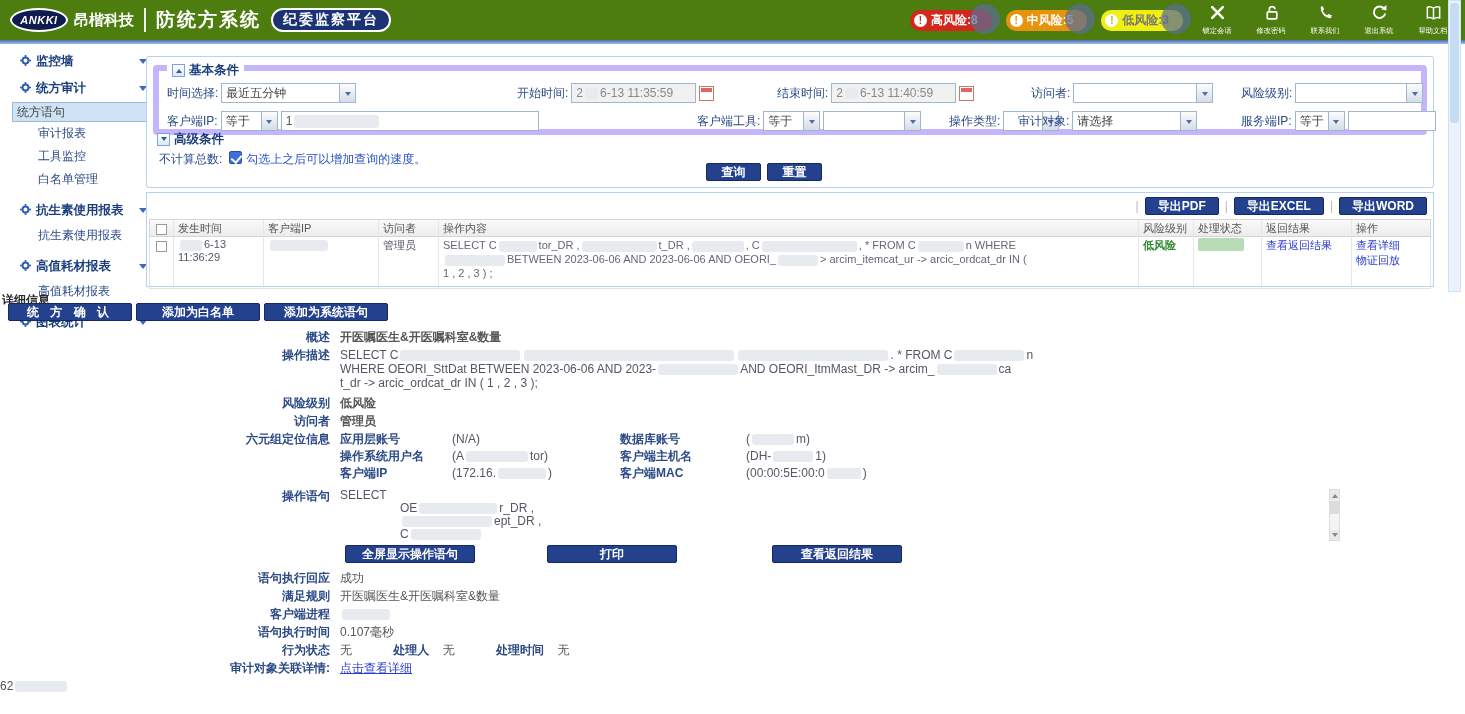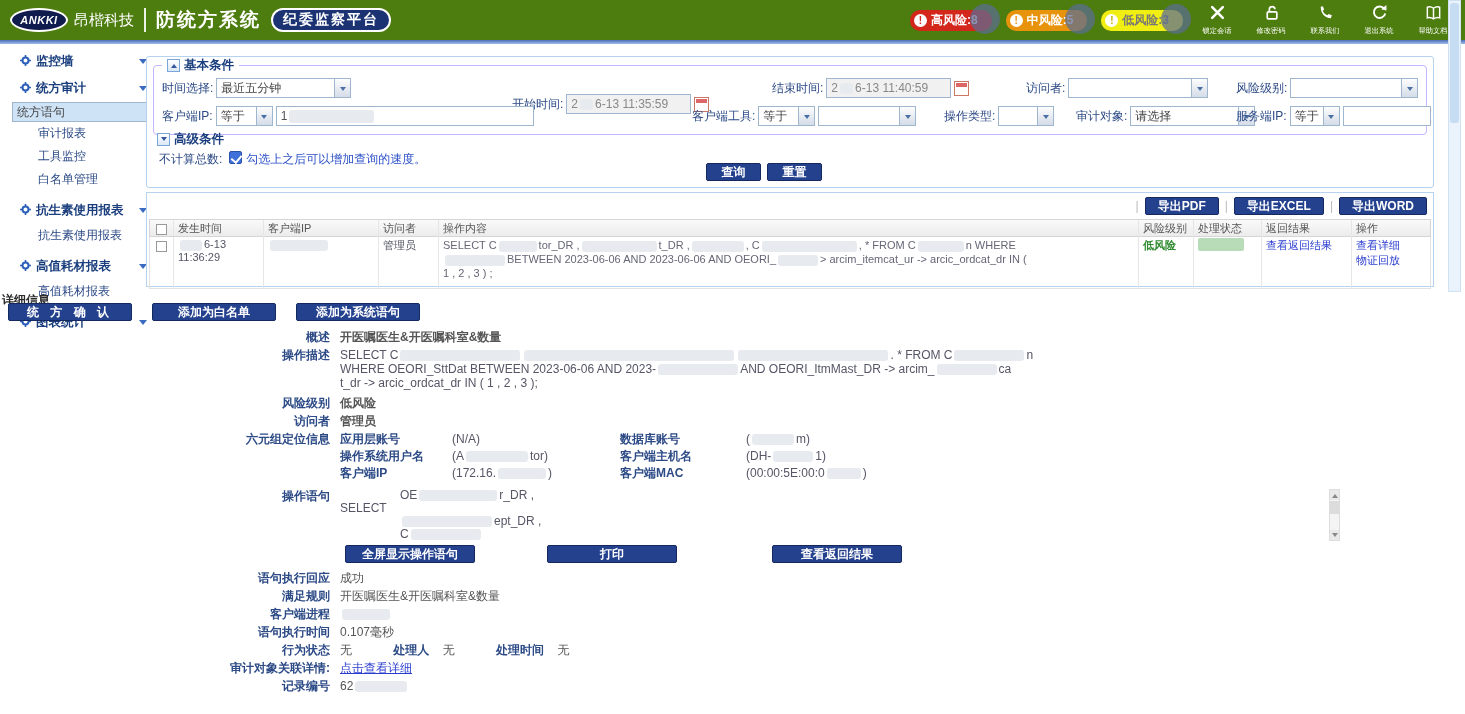--- a/index.html
+++ b/index.html
@@ -3,21 +3,21 @@
 <meta charset="utf-8">
 <style>
 *{margin:0;padding:0;box-sizing:border-box}
 html,body{width:1465px;height:714px;overflow:hidden;background:#fff;
   font-family:"Liberation Sans","DejaVu Sans",sans-serif;font-size:12px;color:#333}
 
 #header{position:absolute;left:0;top:0;width:1465px;height:40px;background:#4d7c0f;display:flex;align-items:center}
 #hline{position:absolute;left:0;top:40px;width:1465px;height:4px;background:linear-gradient(#4a6cb5,#9fc0e8)}
 .logo-oval{background:#101c4e;border:2px solid #fff;border-radius:50%;width:58px;height:24px;display:flex;align-items:center;justify-content:center;margin:0 6px 0 10px}
 .logo-oval span{color:#fff;font-style:italic;font-weight:bold;font-size:11px;letter-spacing:.5px}
-.company{color:#fff;font-size:15px;font-weight:normal;margin-right:10px}
+.company{color:#fff;font-size:15px;font-weight:bold;margin-right:10px}
 .hdiv{width:2px;height:24px;background:#fff;opacity:.9;margin-right:10px}
 .sysname{color:#fff;font-size:19px;font-weight:bold;letter-spacing:2px;margin-right:10px}
 .platform-badge{color:#fff;font-size:14px;font-weight:bold;border:2px solid #fff;border-radius:13px;padding:1px 10px;letter-spacing:2px;background:#1b3373}
 #hright{margin-left:auto;display:flex;align-items:center;gap:14px;padding-right:12px}
 .risk-badge{position:relative;display:flex;align-items:center;gap:4px;border-radius:10px;padding:2px 14px 2px 4px;font-weight:bold;font-size:12px;white-space:nowrap}
 .rb-high{background:#d3271c;color:#fff}
 .rb-mid{background:#e8930c;color:#fff}
 .rb-low{background:#f0ee12;color:#777}
 .bang{width:13px;height:13px;border-radius:50%;background:#fff;display:flex;align-items:center;justify-content:center;font-size:10px;font-weight:bold}
 .rb-high .bang{color:#d3271c}.rb-mid .bang{color:#e8930c}.rb-low .bang{color:#b8b400}
@@ -26,21 +26,21 @@
 .tool svg{width:17px;height:17px}
 .tool .tlabel{font-size:8px;transform:scale(.9);white-space:nowrap;margin-top:1px}
 
 #sidebar{position:absolute;left:12px;top:48px;width:143px;height:250px}
 .sgroup{display:flex;align-items:center;gap:5px;padding:5px 8px;color:#1b3f7e;font-weight:bold;font-size:12.5px;cursor:pointer}
 .caret{margin-left:auto;width:0;height:0;border:4px solid transparent;border-top:5px solid #3a6bc0;margin-top:4px}
 .sitem{padding:3px 0 3px 26px;color:#2c4a86;font-size:12px;cursor:pointer}
 .sitem.sel{background:#cfe3f7}
 
 #box1{position:absolute;left:146px;top:56px;width:1288px;height:132px;border:1px solid #b5d2ef;border-radius:3px;background:#fff}
-#panel-basic{position:absolute;left:6px;top:8px;width:1274px;height:70px;border:1px solid #c4b5fd;border-radius:4px}
+#panel-basic{position:absolute;left:6px;top:8px;width:1274px;height:70px;border:6px solid #c4b5fd;border-radius:4px}
 .ptitle{position:absolute;top:-9px;left:8px;background:#fff;padding:0 5px;display:flex;align-items:center;gap:4px;color:#1b3f7e;font-weight:bold;font-size:12.5px}
 .toggle{width:13px;height:13px;border:1px solid #7aa6d8;background:linear-gradient(#fff,#dbe8f6);display:flex;align-items:center;justify-content:center;cursor:pointer}
 .tri-up{width:0;height:0;border:3px solid transparent;border-bottom:4px solid #35569c;margin-bottom:2px}
 .tri-dn{width:0;height:0;border:3px solid transparent;border-top:4px solid #35569c;margin-top:2px}
 .f{position:absolute;display:flex;align-items:center;height:20px;white-space:nowrap}
 .flabel{color:#2c4a86;font-size:12px;margin-right:3px}
 .sel{position:relative;background:#fff;border:1px solid #9fb6cf;height:20px;display:flex;align-items:center;padding:0 19px 0 4px;font-size:12px;color:#444}
 .sel .arrow{position:absolute;right:0;top:0;bottom:0;width:16px;background:linear-gradient(#fdfdfd,#d4dce8);border-left:1px solid #9fb6cf;display:flex;align-items:center;justify-content:center}
 .arrow i{width:0;height:0;border:3px solid transparent;border-top:4px solid #4a6fa5;margin-top:4px}
 .inp{border:1px solid #9fb6cf;height:20px;background:#fff;padding:0 4px;display:flex;align-items:center;font-size:12px;color:#555}
@@ -67,21 +67,21 @@
 .link{color:#2a3ccf;cursor:pointer;text-decoration:none}
 .green{color:#2f8a2f;font-weight:bold}
 .cbx{width:11px;height:11px;border:1px solid #999;background:#fff}
 .bl{display:inline-block;height:11px;border-radius:3px;background:#e7ebef;vertical-align:middle;margin:0 2px}
 .bl-g{display:inline-block;width:46px;height:13px;border-radius:2px;background:#b7dcb7}
 #vscroll{position:absolute;left:1448px;top:0;width:13px;height:292px;background:#eaf3fb;border:1px solid #cfe2f3}
 #vthumb{position:absolute;left:1px;top:2px;width:9px;height:120px;background:#c6dcf2;border-radius:3px}
 
 #dtitle{position:absolute;left:2px;top:292px;font-weight:bold;color:#2b2b2b;font-size:12px}
 #dbtns{position:absolute;left:8px;top:303px;display:flex}
-#dbtns .btn{margin-right:20px;min-width:124px}
+#dbtns .btn{margin-right:4px;min-width:124px}
 #drows{position:absolute;left:0;top:330px;width:1465px}
 .drow{display:flex;margin-bottom:3px;line-height:15px;font-size:12px}
 .dlabel{width:340px;min-width:340px;text-align:right;padding-right:10px;font-weight:bold;color:#2c4a86}
 .dval{color:#555}
 .sqlblock{line-height:14px;color:#556}
 .tuprow{display:flex;margin-bottom:2px}
 .tl{color:#2c4a86;font-weight:bold}
 .tv{color:#556}
 #opsqlval{position:relative;width:1000px;color:#556;line-height:13px}
 .mscroll{position:absolute;right:0;top:0;width:11px;height:52px;background:#f4f4f4;border:1px solid #ddd;display:flex;flex-direction:column;align-items:center}
@@ -218,21 +218,21 @@
 
     <div class="f" style="left:8px;top:12px">
       <span class="flabel">时间选择:</span>
       <div class="sel" style="width:135px">
           <span>最近五分钟</span>
           <span class="arrow">
             <i></i>
           </span>
         </div>
     </div>
-    <div class="f" style="left:358px;top:28px">
+    <div class="f" style="left:358px;top:12px">
       <span class="flabel">开始时间:</span>
       <div class="inp dis" style="width:125px">
           <span>2</span>
           <span class="bl" style="width:13px"></span>
           <span>6-13 11:35:59</span>
         </div>
       <span class="dico"></span>
     </div>
     <div class="f" style="left:618px;top:12px">
       <span class="flabel">结束时间:</span>
@@ -288,21 +288,21 @@
         </div>
     </div>
     <div class="f" style="left:790px;top:40px">
       <span class="flabel">操作类型:</span>
       <div class="sel" style="width:56px">
           <span class="arrow">
             <i></i>
           </span>
         </div>
     </div>
-    <div class="f" style="left:922px;top:40px">
+    <div class="f" style="left:859px;top:40px">
       <span class="flabel">审计对象:</span>
       <div class="sel" style="width:125px">
           <span>请选择</span>
           <span class="arrow">
             <i></i>
           </span>
         </div>
     </div>
     <div class="f" style="left:1082px;top:40px">
       <span class="flabel">服务端IP:</span>
@@ -426,22 +426,22 @@
         <span class="tl" style="width:112px">客户端IP</span>
         <span class="tv" style="width:168px"><span>(172.16.</span><span class="bl" style="width:48px"></span><span>)</span></span>
         <span class="tl" style="width:126px">客户端MAC</span>
         <span class="tv"><span>(00:00:5E:00:0</span><span class="bl" style="width:34px"></span><span>)</span></span>
       </div>
     </div>
   </div>
   <div class="drow" style="margin-bottom:2px">
     <div class="dlabel">操作语句</div>
     <div id="opsqlval">
+      <div><span>SELECT</span></div>
       <div style="padding-left:60px"><span>OE</span><span class="bl" style="width:78px"></span><span>r_DR ,</span></div>
-      <div><span>SELECT</span></div>
       <div style="padding-left:60px"><span class="bl" style="width:90px"></span><span>ept_DR ,</span></div>
       <div style="padding-left:60px"><span>C</span><span class="bl" style="width:70px"></span></div>
       <div class="mscroll">
         <span class="msbtn ms-up">
             <i></i>
           </span>
         <span class="msthumb"></span>
         <span class="msgap"></span>
         <span class="msbtn ms-dn">
             <i></i>
@@ -478,17 +478,16 @@
       <span style="margin-left:10px">无</span>
       <span class="tl" style="margin-left:38px">处理时间</span>
       <span style="margin-left:10px">无</span>
     </div>
   </div>
   <div class="drow">
     <div class="dlabel">审计对象关联详情:</div>
     <div class="dval"><a class="ulink">点击查看详细</a></div>
   </div>
   <div class="drow">
-    <div class="dlabel">记录编号</div>
     <div class="dval"><span>62</span><span class="bl" style="width:52px"></span></div>
   </div>
 
 </div>
 
 </body></html>

